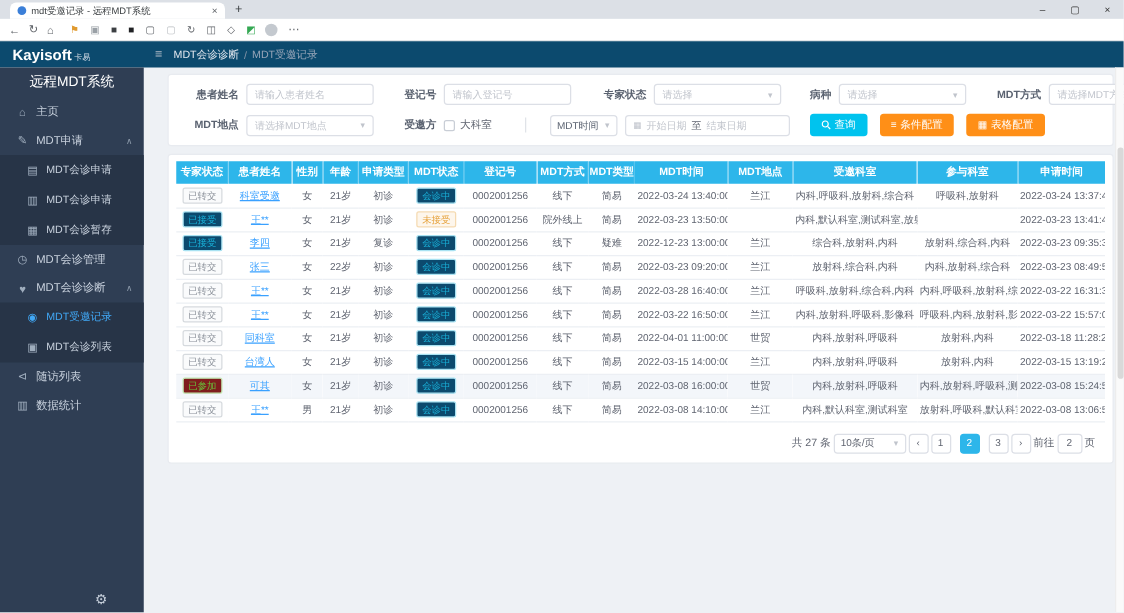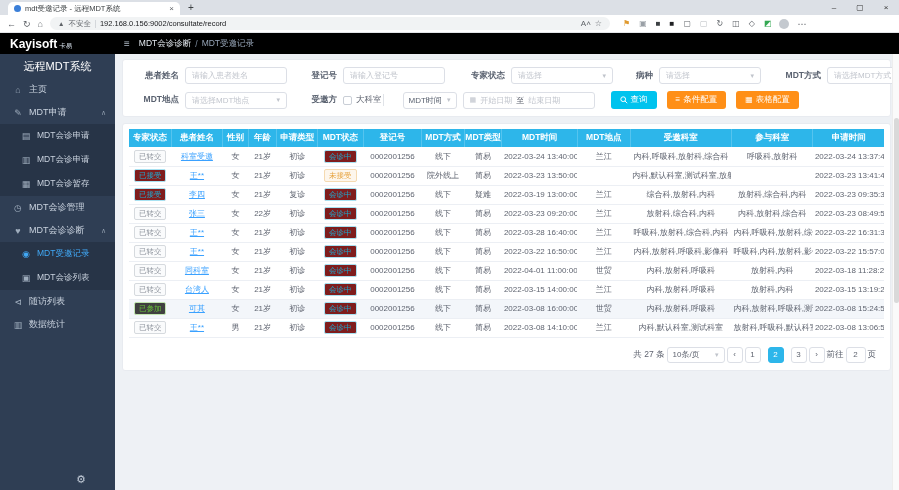--- a/index.html
+++ b/index.html
@@ -21,21 +21,21 @@
   .warn{font-size:6.5px;color:#5f6368}
   .abdiv{width:1px;height:8px;background:#d4d7db}
   .url{color:#202124;flex:1;white-space:nowrap;overflow:hidden}
   .ab-ic{font-size:8px;color:#5f6368}
   .exts{display:flex;gap:9px;align-items:center;margin-left:6px}
   .ext{font-size:8px;line-height:1}
   .profile{width:10px;height:10px;border-radius:50%;background:#c4c9cf}
   .moremenu{color:#5f6368;font-size:9px;margin-left:2px}
 
   
-  .appheader{height:21px;background:#000000;display:flex;align-items:center;color:#fff}
+  .appheader{height:21px;background:#0c4a6e;display:flex;align-items:center;color:#fff}
   .logo{width:115px;flex:none;padding-left:10px;display:flex;align-items:baseline;gap:2px}
   .logo-main{font-size:12px;font-weight:bold;color:#fff}
   .logo-badge{font-size:6.5px;color:#cfd8e3}
   .collapse{color:#aeb9c6;font-size:10px;margin:0 9px;cursor:pointer}
   .crumb{font-size:8.5px;color:#e4e9f0;display:flex;align-items:center}
   .crumb .sep{color:#8695a8;margin:0 4px}
   .crumb .cur{color:#97a5b8}
   .hdr-right{margin-left:auto;display:flex;align-items:center;gap:9px;padding-right:12px}
   .sysnote{font-size:8px;color:#dbe2ea;display:flex;align-items:center;gap:3px}
   .sys-ic{font-size:7px;color:#b9c4d2}
@@ -48,36 +48,36 @@
   .sidebar{width:115px;flex:none;background:#2f3e54;position:relative}
   .sb-title{height:24px;line-height:24px;text-align:center;color:#fff;font-size:11px;font-weight:normal}
   .menu-item{height:23px;display:flex;align-items:center;gap:6px;padding:0 9px 0 13px;font-size:9px;color:#c9d2de;cursor:pointer}
   .mi-icon{width:10px;text-align:center;font-size:9px;color:#9fadbd;flex:none}
   .chev{margin-left:auto;font-size:7px;color:#8e9cac}
   .submenu{background:#273447}
   .submenu .menu-item{padding-left:21px;height:24px;font-size:8.5px}
   .menu-item.active,.menu-item.active .mi-icon{color:#41a8f5}
   .gear{position:absolute;bottom:4px;left:76px;color:#c3ccd8;font-size:11px;cursor:pointer}
 
-  main{flex:1;padding:5px 8px 0 7px;overflow:hidden}
+  main{flex:1;padding:5px 8px 0 19px;overflow:hidden}
   .card{background:#fff;border-radius:3px;border:1px solid #e8ebf0}
 
   
   .filter-card{padding:7px 10px 7px;display:flex;flex-direction:column;gap:7px}
   .frow{display:flex;align-items:center}
   .fgroup{display:flex;align-items:center;margin-right:16px}
   .flabel{font-size:8.5px;color:#5a6270;font-weight:bold;text-align:right;margin-right:6px;white-space:nowrap}
   .lw1{width:46px}.lw2{width:34px}.lw3{width:44px}.lw4{width:24px}.lw5{width:44px}
   .finput{width:102px;height:17px;border:1px solid #dcdfe6;border-radius:3px;font-size:8px;color:#606266;padding:0 6px;font-family:inherit}
   .finput::placeholder{color:#c0c4cc}
   .fselect{width:102px;height:17px;border:1px solid #dcdfe6;border-radius:3px;background:#fff;display:flex;align-items:center;justify-content:space-between;padding:0 6px;font-size:8px;cursor:pointer}
   .ph{color:#c0c4cc}
   .caret{color:#c0c4cc;font-size:7px}
   .cbx{width:9px;height:9px;border:1px solid #c9ced6;border-radius:2px;background:#fff;flex:none;cursor:pointer}
-  .cbx-label{font-size:8.5px;color:#5f6470;margin:0 1px 0 4px}
+  .cbx-label{font-size:8.5px;color:#5f6470;margin:0 26px 0 4px}
   .vdiv{width:1px;height:12px;background:#e0e3e8;margin-right:9px}
   .radio{width:9px;height:9px;border-radius:50%;border:1px solid #c9ced6;background:#fff;flex:none;position:relative;cursor:pointer}
   .radio.checked{background:#00b5e8;border-color:#00b5e8}
   .radio.checked::after{content:"";position:absolute;left:2.5px;top:2.5px;width:3px;height:3px;border-radius:50%;background:#fff}
   .radio-label{font-size:8.5px;color:#5f6470;margin:0 10px 0 4px}
   .radio-label.checked{color:#00a7dc}
   .mini-select{width:54px;height:17px;border:1px solid #dcdfe6;border-radius:3px;display:flex;align-items:center;justify-content:space-between;padding:0 5px;font-size:8px;color:#5a6270;margin-right:6px;cursor:pointer}
   .daterange{width:132px;height:17px;border:1px solid #dcdfe6;border-radius:3px;display:flex;align-items:center;gap:4px;padding:0 6px;font-size:8px;color:#c0c4cc;margin-right:16px}
   .dr-to{color:#5f6470}
   .cal-ic{font-size:7px;color:#c0c4cc}
@@ -88,22 +88,22 @@
 
   
   .table-card{margin-top:6px;padding:5px 6px 4px}
   table{width:100%;border-collapse:collapse;table-layout:fixed}
   thead th{background:#2db6ea;color:#fff;font-size:8.5px;font-weight:bold;height:18px;border-right:1px solid #55c4ef;overflow:hidden;white-space:nowrap}
   thead th:last-child{border-right:none}
   tbody td{font-size:8px;color:#5f6470;height:19px;text-align:center;border-bottom:1px solid #eceff4;overflow:hidden;white-space:nowrap;padding:0 2px}
   tr.hl{background:#f3f6fa}
   .tag{display:inline-block;padding:1px 4px;border-radius:2px;font-size:7.5px;line-height:1.25;border:1px solid}
   .tag-gray{color:#8a9099;border-color:#d6dade;background:#fafbfc}
-  .tag-cyan{color:#19b0d8;border-color:#a8e2f2;background:#7f1d1d}
-  .tag-green{color:#67c23a;border-color:#c2e7b0;background:#404040}
+  .tag-cyan{color:#19b0d8;border-color:#a8e2f2;background:#0c4a6e}
+  .tag-green{color:#67c23a;border-color:#c2e7b0;background:#7f1d1d}
   .tag-warn{color:#e6a23c;border-color:#f5dab1;background:#fdf6ec}
   .plink{color:#3aa1ff;text-decoration:underline;cursor:pointer}
 
   
   .pagination{display:flex;align-items:center;justify-content:flex-end;gap:2px;padding:9px 8px 3px;font-size:8.5px;color:#5f6470}
   .psize{width:58px;height:16px;border:1px solid #dcdfe6;border-radius:3px;display:flex;align-items:center;justify-content:space-between;padding:0 5px;font-size:8px;cursor:pointer}
   .pbtn{min-width:16px;height:16px;border:1px solid #dcdfe6;border-radius:3px;display:flex;align-items:center;justify-content:center;font-size:8px;color:#5f6470;background:#fff;padding:0 3px;cursor:pointer}
   .pbtn.active{background:#2db6ea;border-color:#2db6ea;color:#fff}
   .pages{display:flex;gap:7px}
   .jump-input{width:20px;height:16px;border:1px solid #dcdfe6;border-radius:3px;text-align:center;font-size:8px;color:#5f6470;font-family:inherit}
@@ -125,28 +125,20 @@
   <div class="wincontrols">
     <span class="wc">–</span>
     <span class="wc">▢</span>
     <span class="wc">×</span>
   </div>
 </div>
 <div class="toolbar">
   <span class="nav-ic">←</span>
   <span class="nav-ic">↻</span>
   <span class="nav-ic">⌂</span>
-  <div class="addressbar">
-    <span class="warn">▲</span>
-    <span>不安全</span>
-    <span class="abdiv"></span>
-    <span class="url">192.168.0.156:9002/consultate/record</span>
-    <span class="ab-ic">A˄</span>
-    <span class="ab-ic">☆</span>
-  </div>
   <div class="exts" id="exts">
       <span class="ext" style="color: rgb(224, 154, 47);">⚑</span>
       <span class="ext" style="color: rgb(154, 160, 166);">▣</span>
       <span class="ext" style="color: rgb(60, 64, 67);">■</span>
       <span class="ext" style="color: rgb(32, 33, 36);">■</span>
       <span class="ext" style="color: rgb(95, 99, 104);">▢</span>
       <span class="ext" style="color: rgb(185, 189, 193);">▢</span>
       <span class="ext" style="color: rgb(95, 99, 104);">↻</span>
       <span class="ext" style="color: rgb(95, 99, 104);">◫</span>
       <span class="ext" style="color: rgb(95, 99, 104);">◇</span>
@@ -359,21 +351,21 @@
             <tr>
               <td><span class="tag tag-cyan">已接受</span></td>
               <td><span class="plink">李四</span></td>
               <td>女</td>
               <td>21岁</td>
               <td>复诊</td>
               <td><span class="tag tag-cyan">会诊中</span></td>
               <td>0002001256</td>
               <td>线下</td>
               <td>疑难</td>
-              <td>2022-03-19 13:00:00</td>
+              <td>2022-12-23 13:00:00</td>
               <td>兰江</td>
               <td>综合科,放射科,内科</td>
               <td>放射科,综合科,内科</td>
               <td>2022-03-23 09:35:39</td>
             </tr>
             <tr>
               <td><span class="tag tag-gray">已转交</span></td>
               <td><span class="plink">张三</span></td>
               <td>女</td>
               <td>22岁</td>

